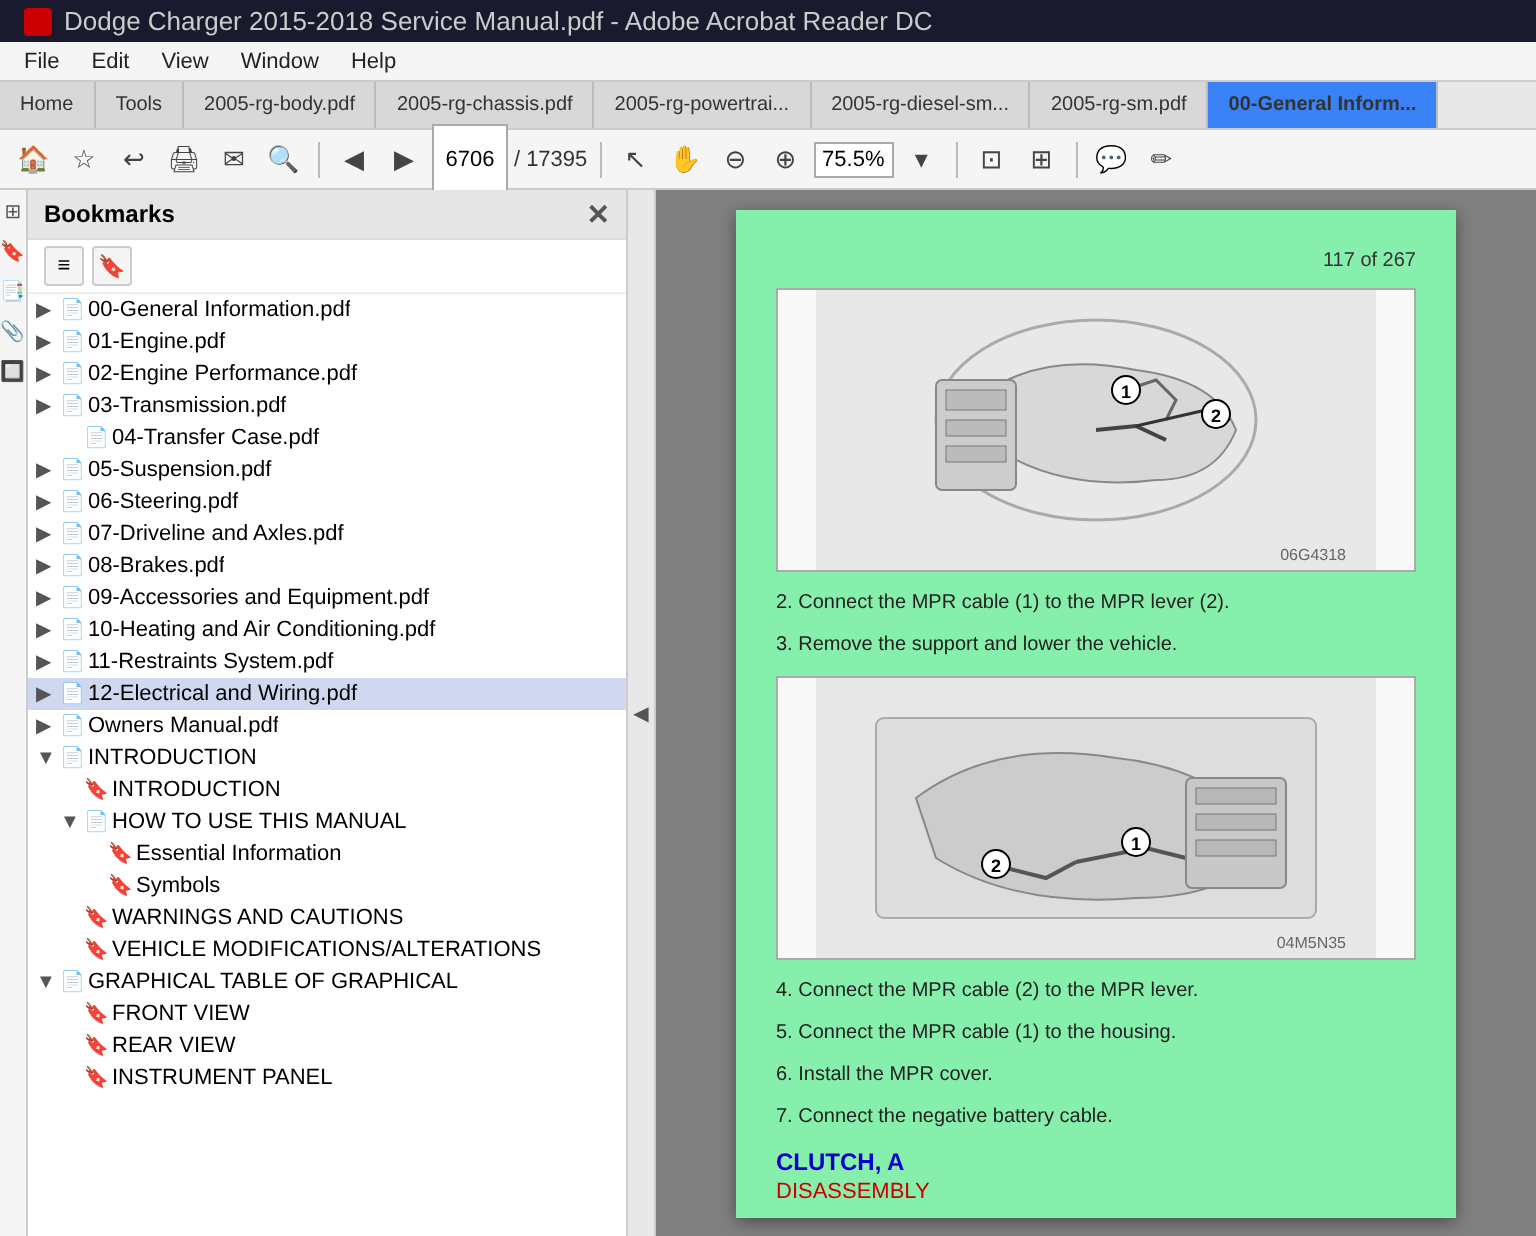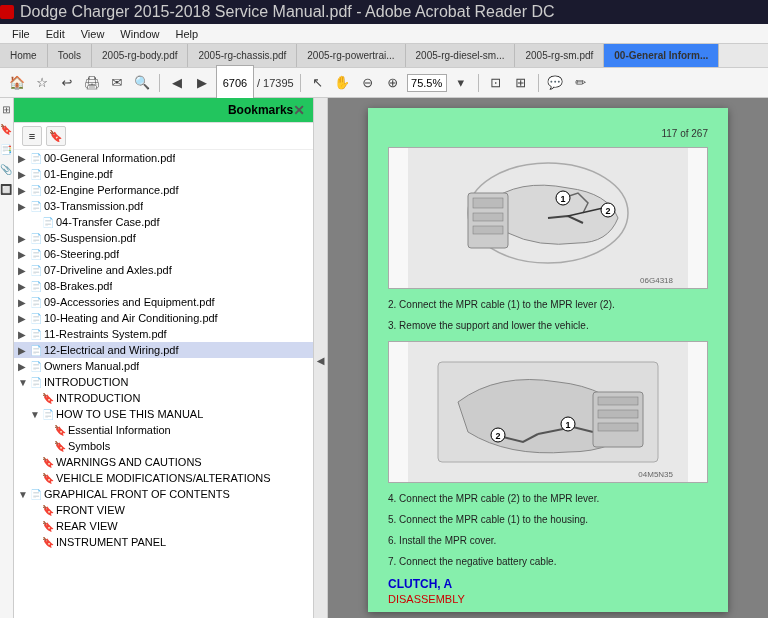--- a/index.html
+++ b/index.html
@@ -1,19 +1,19 @@
 <!DOCTYPE html>
 <html><head>
   <meta charset="utf-8">
   <style>
     * { margin: 0; padding: 0; box-sizing: border-box; }
     body { font-family: 'Segoe UI', Arial, sans-serif; font-size: 12px; background: #f0f0f0; width: 768px; height: 618px; overflow: hidden; }
 
     
-    .title-bar { background: #1a1a2e; color: #ccc; font-size: 16px; padding: 3px 0; display: flex; align-items: center; gap: 6px; }
+    .title-bar { background: #1a1a2e; color: #ccc; font-size: 13px; padding: 3px 12px; display: flex; align-items: center; gap: 6px; }
     .title-bar-icon { width: 14px; height: 14px; background: #c00; border-radius: 2px; display: inline-block; }
 
     
     .menu-bar { background: #f5f5f5; border-bottom: 1px solid #ccc; display: flex; align-items: center; padding: 0 4px; height: 20px; }
     .menu-item { padding: 2px 8px; font-size: 11px; color: #222; cursor: pointer; }
     .tab-bar { background: #e8e8e8; border-bottom: 1px solid #ccc; display: flex; align-items: center; height: 24px; overflow: hidden; }
     .tab { padding: 2px 10px; font-size: 10px; color: #333; border-right: 1px solid #bbb; cursor: pointer; white-space: nowrap; height: 100%; display: flex; align-items: center; background: #d8d8d8; }
     .tab.active { background: #3b82f6; font-weight: bold; }
 
     
@@ -26,21 +26,21 @@
 
     
     .main-area { display: flex; height: calc(618px - 20px - 20px - 24px - 30px); }
 
     
     .left-panel { width: 14px; background: #f5f5f5; border-right: 1px solid #ccc; display: flex; flex-direction: column; align-items: center; padding: 4px 0; gap: 6px; }
     .side-icon { width: 14px; height: 14px; display: flex; align-items: center; justify-content: center; font-size: 10px; color: #555; cursor: pointer; }
 
     
     .bookmarks-panel { width: 300px; background: #fff; border-right: 1px solid #ccc; display: flex; flex-direction: column; }
-    .bookmarks-header { display: flex; align-items: center; justify-content: flex-end; padding: 4px 8px; background: #22c55e; border-bottom: 1px solid #ddd; font-size: 12px; font-weight: bold; }
+    .bookmarks-header { display: flex; align-items: center; justify-content: space-between; padding: 4px 8px; background: #e5e5e5; border-bottom: 1px solid #ddd; font-size: 12px; font-weight: bold; }
     .bookmarks-header-left { display: flex; align-items: center; gap: 4px; }
     .close-btn { cursor: pointer; color: #555; font-size: 14px; }
     .bookmarks-toolbar { display: flex; align-items: center; padding: 3px 8px; gap: 4px; border-bottom: 1px solid #eee; }
     .bm-tb-btn { width: 20px; height: 20px; display: flex; align-items: center; justify-content: center; border: 1px solid #ccc; border-radius: 2px; cursor: pointer; background: #f5f5f5; font-size: 11px; }
     .bookmarks-list { flex: 1; overflow-y: auto; font-size: 11px; }
     .bm-item { display: flex; align-items: center; padding: 2px 4px; cursor: pointer; white-space: nowrap; overflow: hidden; }
     .bm-item.highlighted { background: #d0d8f0; }
     .bm-indent-0 { padding-left: 4px; }
     .bm-indent-1 { padding-left: 16px; }
     .bm-indent-2 { padding-left: 28px; }
@@ -247,21 +247,21 @@
           <span class="bm-label">WARNINGS AND CAUTIONS</span>
         </div>
         <div class="bm-item bm-indent-1">
           <span class="bm-arrow"></span>
           <span class="bm-icon" style="font-size: 10px;">🔖</span>
           <span class="bm-label">VEHICLE MODIFICATIONS/ALTERATIONS</span>
         </div>
         <div class="bm-item bm-indent-0">
           <span class="bm-arrow">▼</span>
           <span class="bm-icon" style="font-size: 10px;">📄</span>
-          <span class="bm-label">GRAPHICAL FRONT OF CONTENTS</span>
+          <span class="bm-label">GRAPHICAL TABLE OF GRAPHICAL</span>
         </div>
         <div class="bm-item bm-indent-1">
           <span class="bm-arrow"></span>
           <span class="bm-icon" style="font-size: 10px;">🔖</span>
           <span class="bm-label">FRONT VIEW</span>
         </div>
         <div class="bm-item bm-indent-1">
           <span class="bm-arrow"></span>
           <span class="bm-icon" style="font-size: 10px;">🔖</span>
           <span class="bm-label">REAR VIEW</span>

